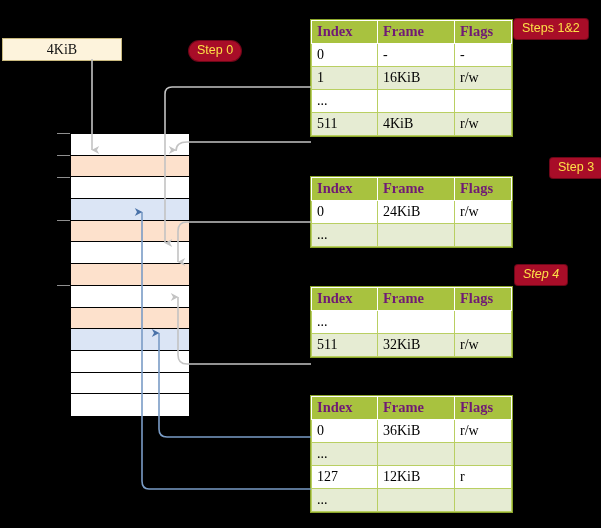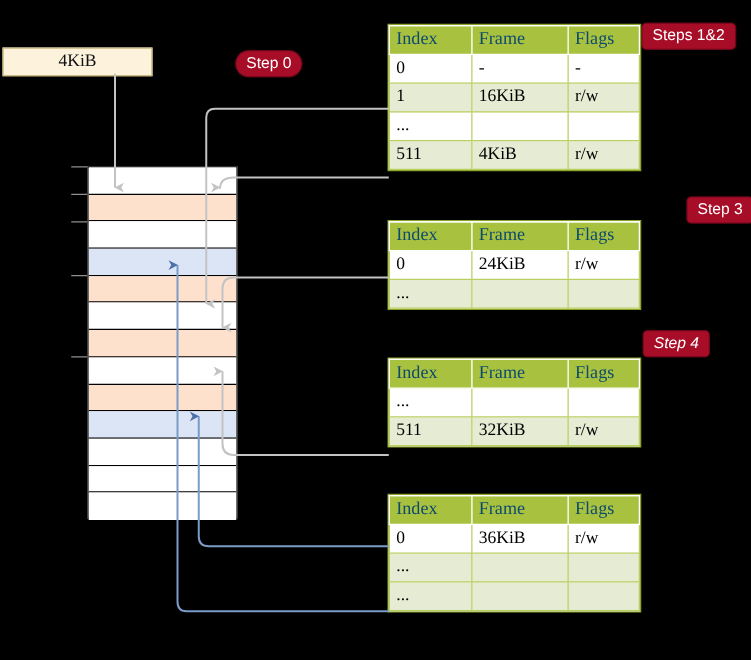--- a/index.html
+++ b/index.html
@@ -17,21 +17,21 @@
     position:absolute;left:2px;top:38px;width:118px;height:21px;
     background:#fdf3dc;border:1px solid #c9b97e;
     color:#111;font-size:14px;line-height:21px;text-align:center;
     font-family:"Liberation Serif", serif;
   }
 
   
   .badge{
     position:absolute;
     background:#a80d28;
-    color:#ffffff;
+    color:#fde047;
     font-family:"Liberation Sans", sans-serif;
     font-size:12.5px;
     line-height:17px;
     text-align:center;
     border-radius:3px;
     padding:1px 8px 2px 8px;
     box-shadow:0 0 0 1px #6d0618;
     white-space:nowrap;
   }
   .badge.b0{left:189px;top:41px;border-radius:10px;}
@@ -60,22 +60,22 @@
   .ptable{
     position:absolute;
     border-collapse:collapse;
     background:#fff;
     font-family:"Liberation Serif", serif;
     font-size:14px;
     box-shadow:0 0 0 1px #8ba52b;
   }
   .ptable th{
     background:#a8c23f;
-    color:#0c4a6e;
-    font-weight:normal;
+    color:#701a75;
+    font-weight:bold;
     text-align:left;
     padding:2px 5px 3px 5px;
     border:1px solid #ffffff;
     font-size:14.5px;
     white-space:nowrap;
   }
   .ptable td{
     border:1px solid #b9cf62;
     padding:2px 5px 3px 5px;
     color:#000;
@@ -217,20 +217,25 @@
     <tbody>
       <tr class="odd">
         <td>0</td>
         <td>36KiB</td>
         <td>r/w</td>
       </tr>
       <tr class="even">
         <td>...</td>
         <td></td>
         <td></td>
+      </tr>
+      <tr class="odd">
+        <td>127</td>
+        <td>12KiB</td>
+        <td>r</td>
       </tr>
       <tr class="even">
         <td>...</td>
         <td></td>
         <td></td>
       </tr>
     </tbody>
   </table>
 
   <svg class="overlay" viewBox="0 0 601 528" xmlns="http://www.w3.org/2000/svg">

